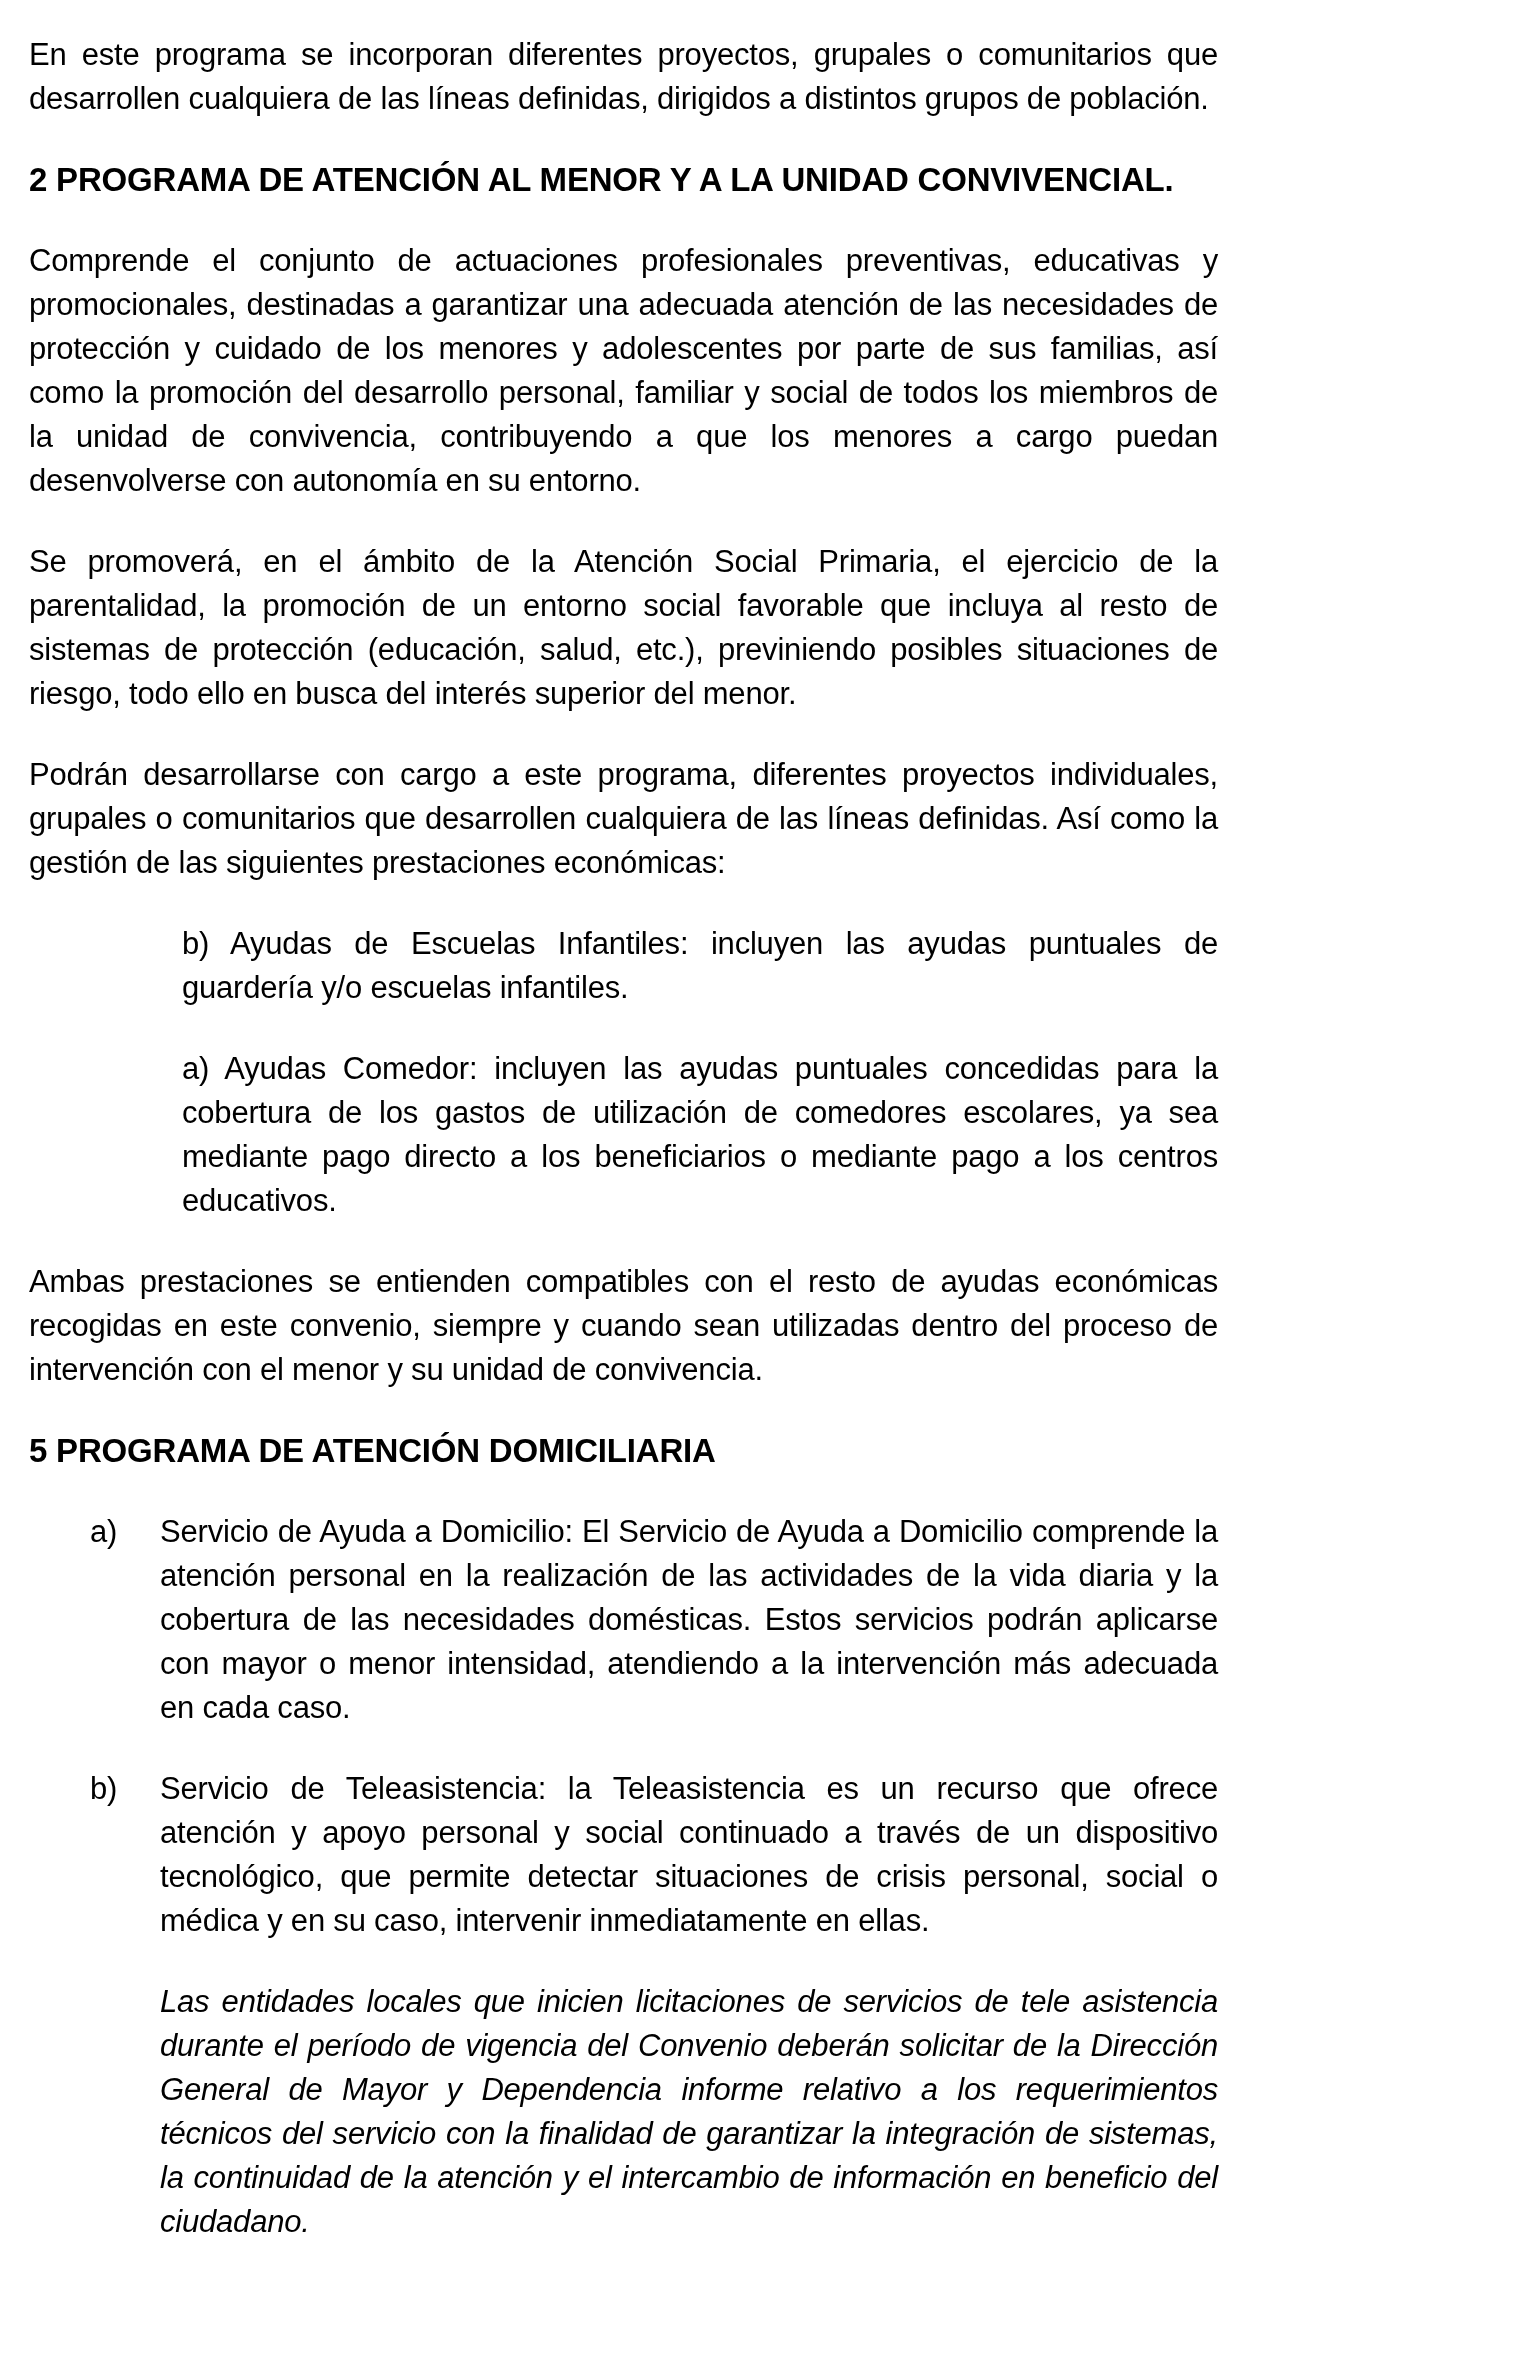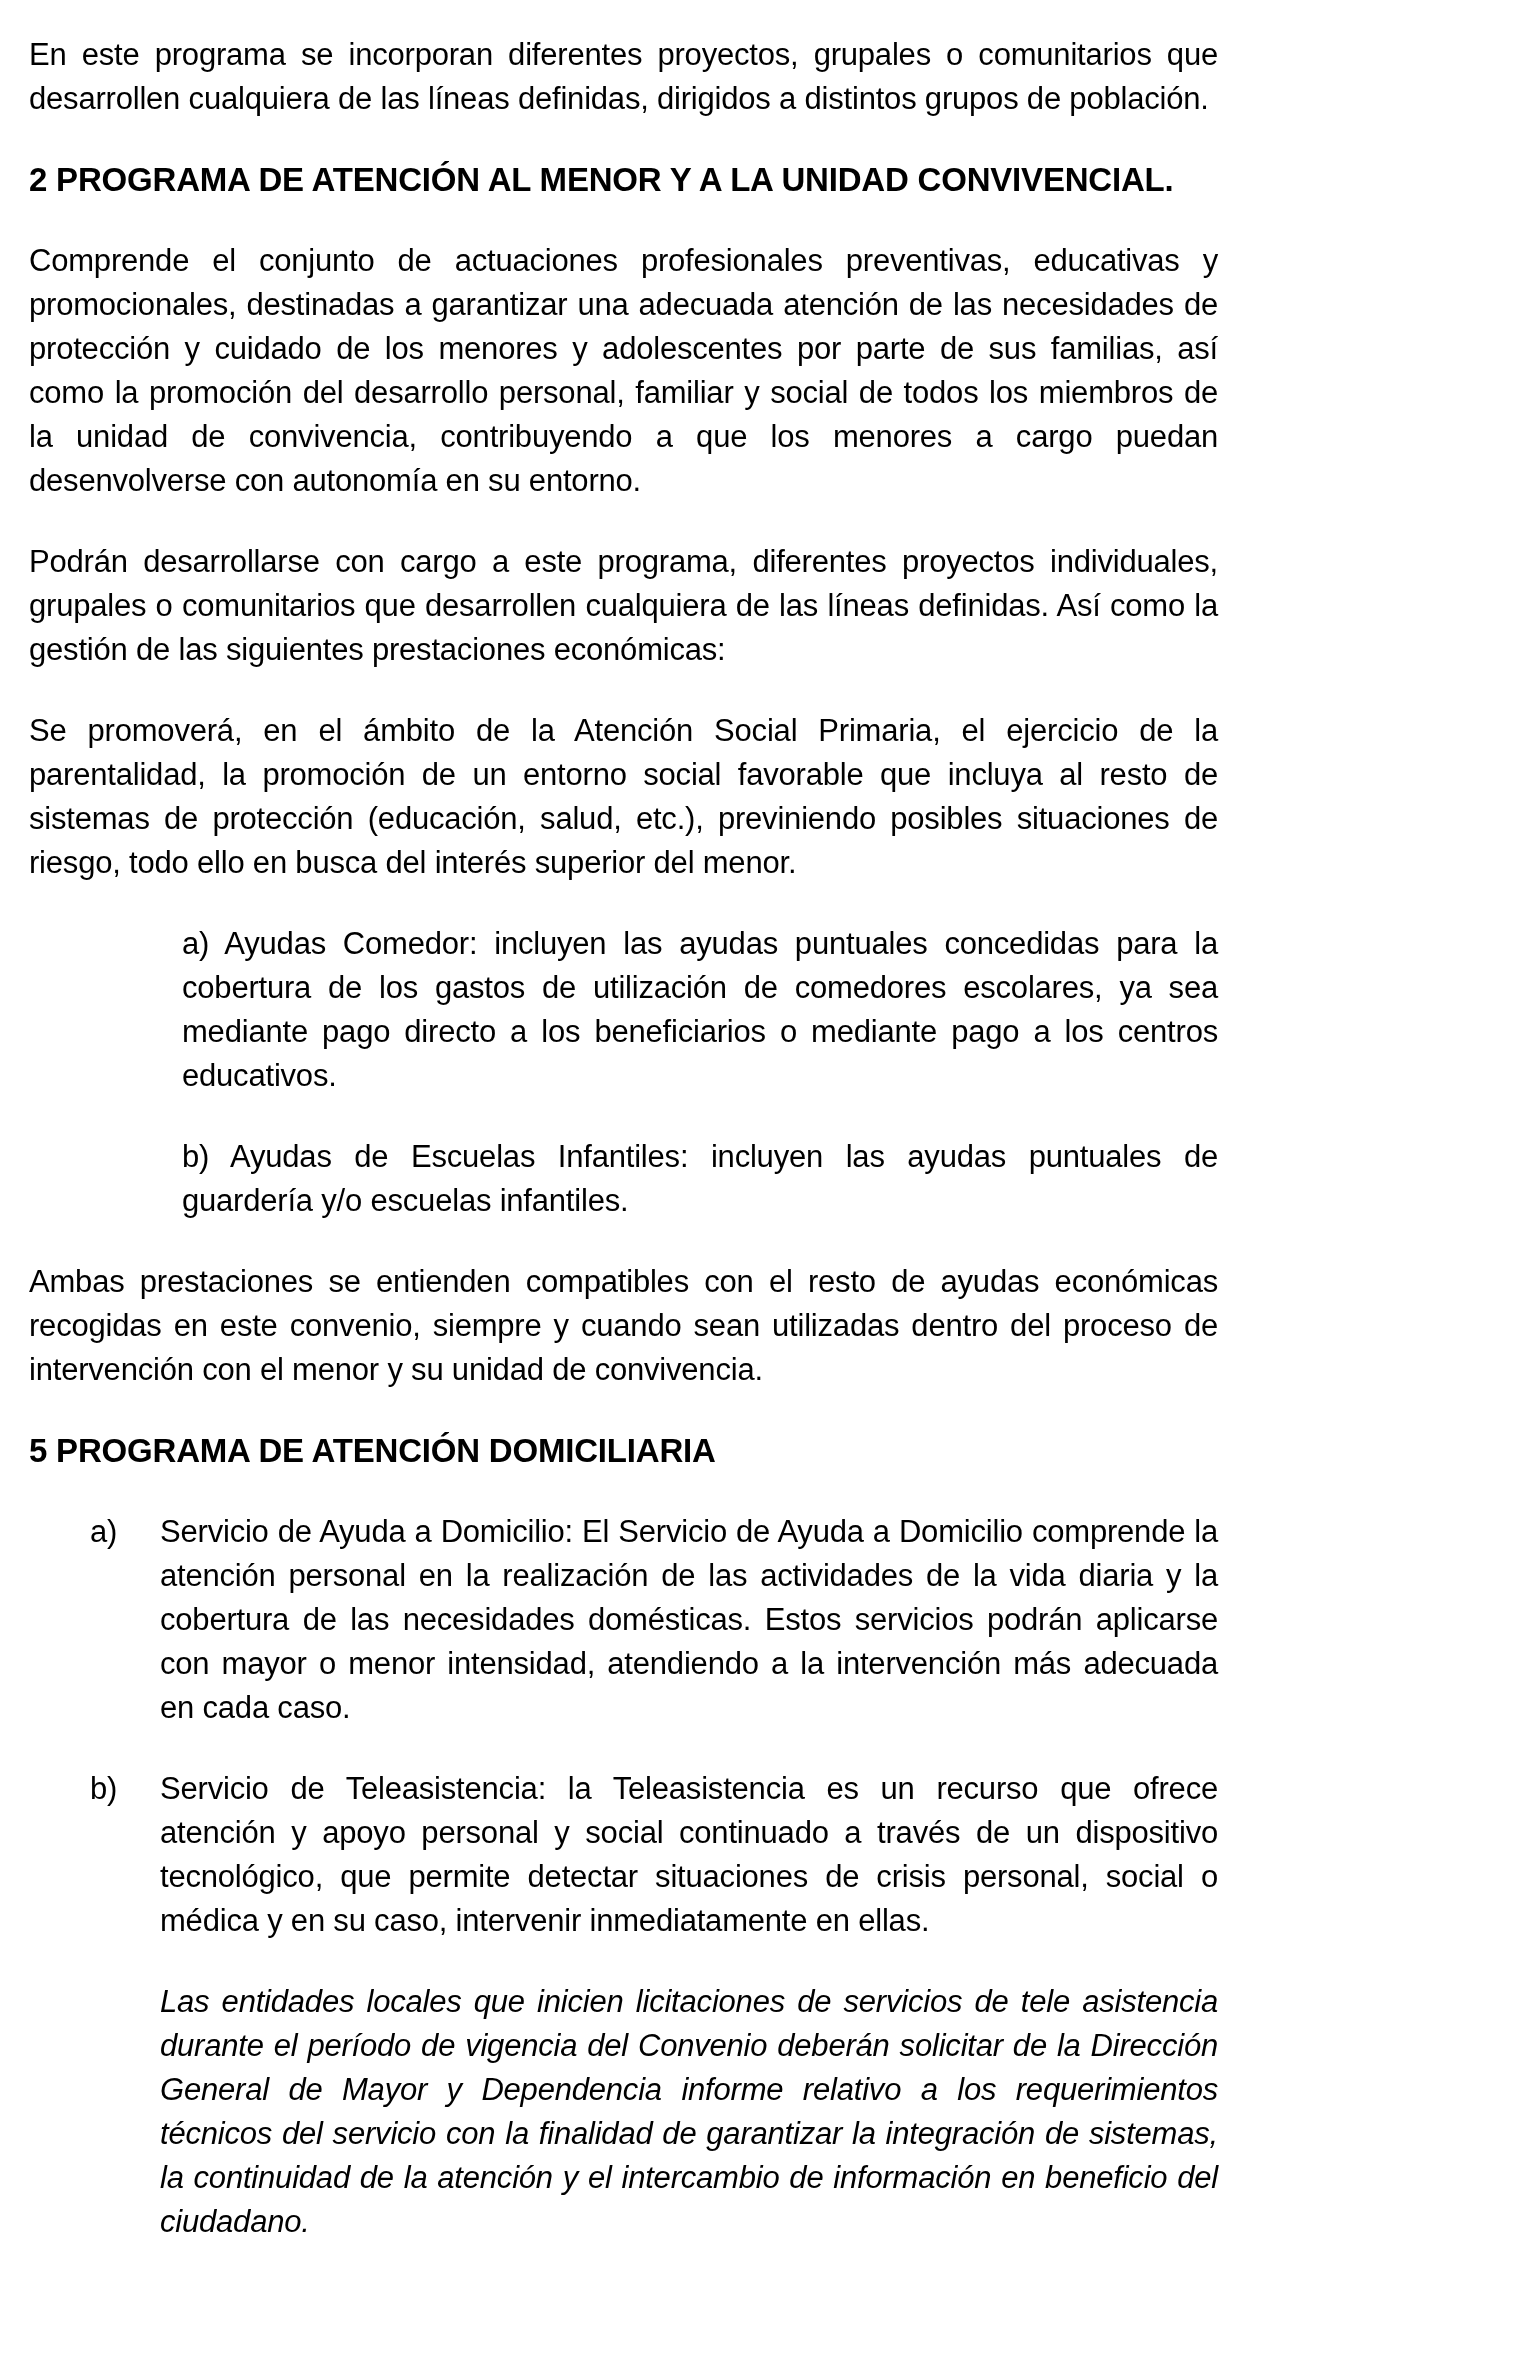--- a/index.html
+++ b/index.html
@@ -57,27 +57,27 @@
 <body>
 
 <div class="page">
 
   <p class="para">En este programa se incorporan diferentes proyectos, grupales o comunitarios que desarrollen cualquiera de las líneas definidas, dirigidos a distintos grupos de población.</p>
 
   <p class="heading">2 PROGRAMA DE ATENCIÓN AL MENOR Y A LA UNIDAD CONVIVENCIAL.</p>
 
   <p class="para">Comprende el conjunto de actuaciones profesionales preventivas, educativas y promocionales, destinadas a garantizar una adecuada atención de las necesidades de protección y cuidado de los menores y adolescentes por parte de sus familias, así como la promoción del desarrollo personal, familiar y social de todos los miembros de la unidad de convivencia, contribuyendo a que los menores a cargo puedan desenvolverse con autonomía en su entorno.</p>
 
+  <p class="para">Se promoverá, en el ámbito de la Atención Social Primaria, el ejercicio de la parentalidad, la promoción de un entorno social favorable que incluya al resto de sistemas de protección (educación, salud, etc.), previniendo posibles situaciones de riesgo, todo ello en busca del interés superior del menor.</p>
+
   <p class="para">Podrán desarrollarse con cargo a este programa, diferentes proyectos individuales, grupales o comunitarios que desarrollen cualquiera de las líneas definidas. Así como la gestión de las siguientes prestaciones económicas:</p>
 
-  <p class="para">Se promoverá, en el ámbito de la Atención Social Primaria, el ejercicio de la parentalidad, la promoción de un entorno social favorable que incluya al resto de sistemas de protección (educación, salud, etc.), previniendo posibles situaciones de riesgo, todo ello en busca del interés superior del menor.</p>
+  <p class="para indented">b) Ayudas de Escuelas Infantiles: incluyen las ayudas puntuales de guardería y/o escuelas infantiles.</p>
 
   <p class="para indented">a) Ayudas Comedor: incluyen las ayudas puntuales concedidas para la cobertura de los gastos de utilización de comedores escolares, ya sea mediante pago directo a los beneficiarios o mediante pago a los centros educativos.</p>
-
-  <p class="para indented">b) Ayudas de Escuelas Infantiles: incluyen las ayudas puntuales de guardería y/o escuelas infantiles.</p>
 
   <p class="para">Ambas prestaciones se entienden compatibles con el resto de ayudas económicas recogidas en este convenio, siempre y cuando sean utilizadas dentro del proceso de intervención con el menor y su unidad de convivencia.</p>
 
   <p class="heading">5 PROGRAMA DE ATENCIÓN DOMICILIARIA</p>
 
 
   <p class="para hang">
     <span class="marker">a)</span>
     <span>Servicio de Ayuda a Domicilio: El Servicio de Ayuda a Domicilio comprende la atención personal en la realización de las actividades de la vida diaria y la cobertura de las necesidades domésticas. Estos servicios podrán aplicarse con mayor o menor intensidad, atendiendo a la intervención más adecuada en cada caso.</span>
   </p>

